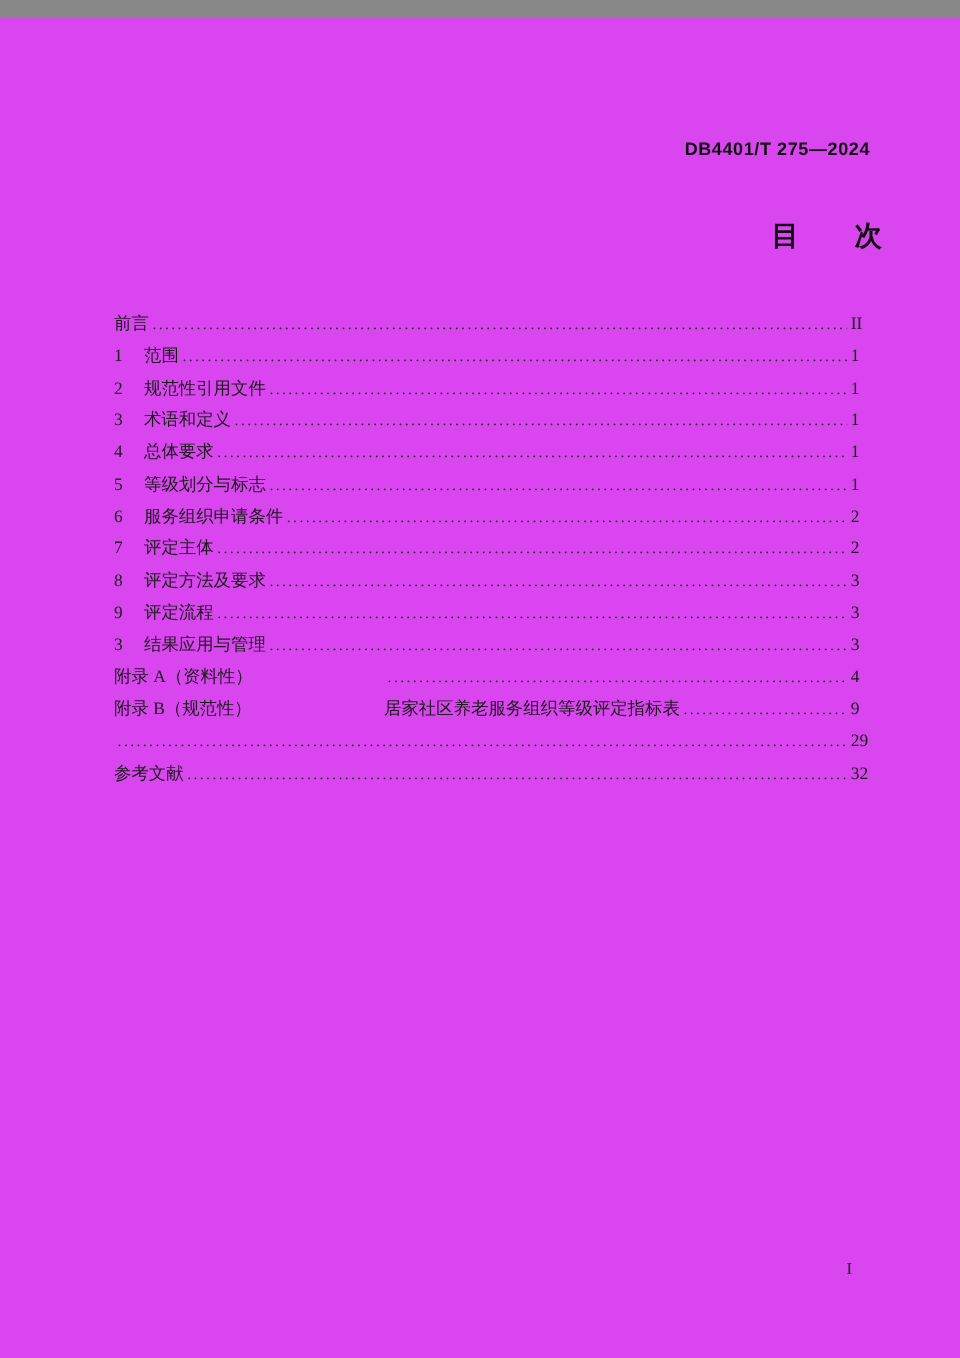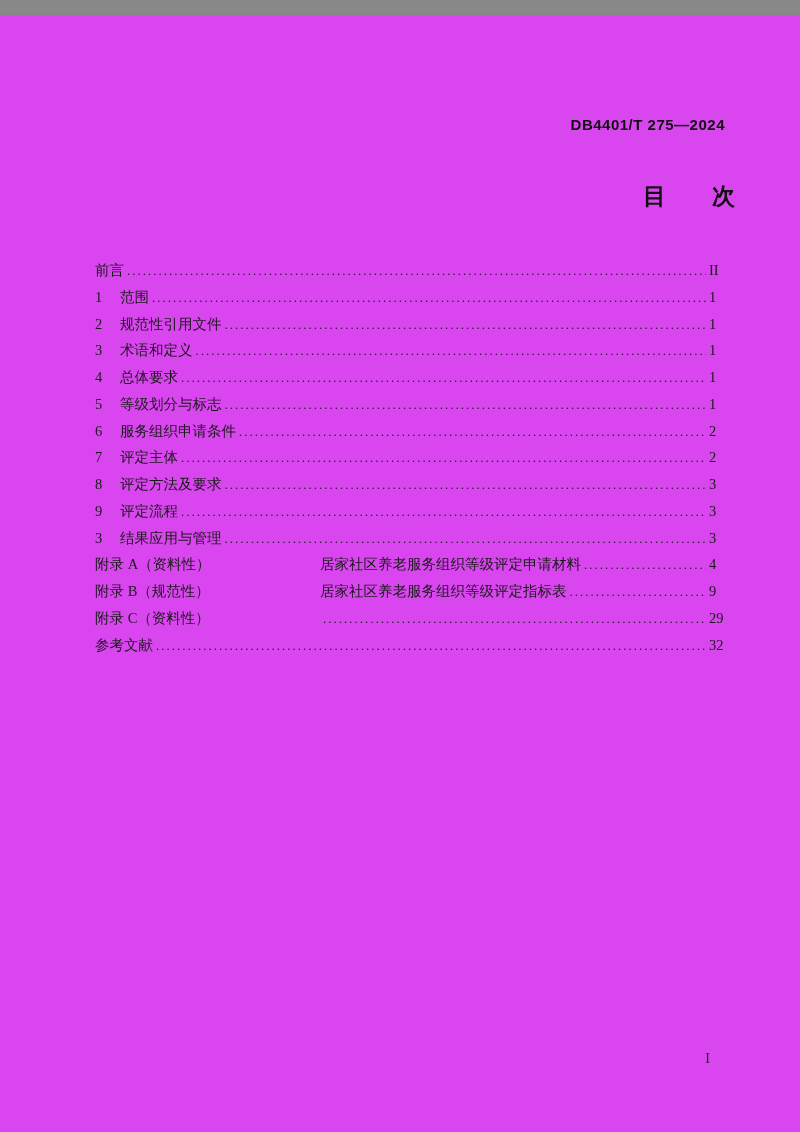--- a/index.html
+++ b/index.html
@@ -190,34 +190,32 @@
       <div class="toc-row">
     <span class="toc-num">3</span>
     <span class="toc-label">结果应用与管理</span>
 
     <span class="toc-dots"></span>
     <span class="toc-page">3</span>
   </div>
       <div class="toc-row has-sub">
 
     <span class="toc-label">附录 A（资料性）</span>
-    <span class="toc-sublabel">居家社区养老服务组织等级评定申请材料</span>
     <span class="toc-dots"></span>
     <span class="toc-page">4</span>
   </div>
       <div class="toc-row has-sub">
 
     <span class="toc-label">附录 B（规范性）</span>
     <span class="toc-sublabel">居家社区养老服务组织等级评定指标表</span>
     <span class="toc-dots"></span>
     <span class="toc-page">9</span>
   </div>
       <div class="toc-row has-sub">
 
-    <span class="toc-label">附录 C（资料性）</span>
     <span class="toc-dots"></span>
     <span class="toc-page">29</span>
   </div>
       <div class="toc-row">
 
     <span class="toc-label">参考文献</span>
 
     <span class="toc-dots"></span>
     <span class="toc-page">32</span>
   </div>

